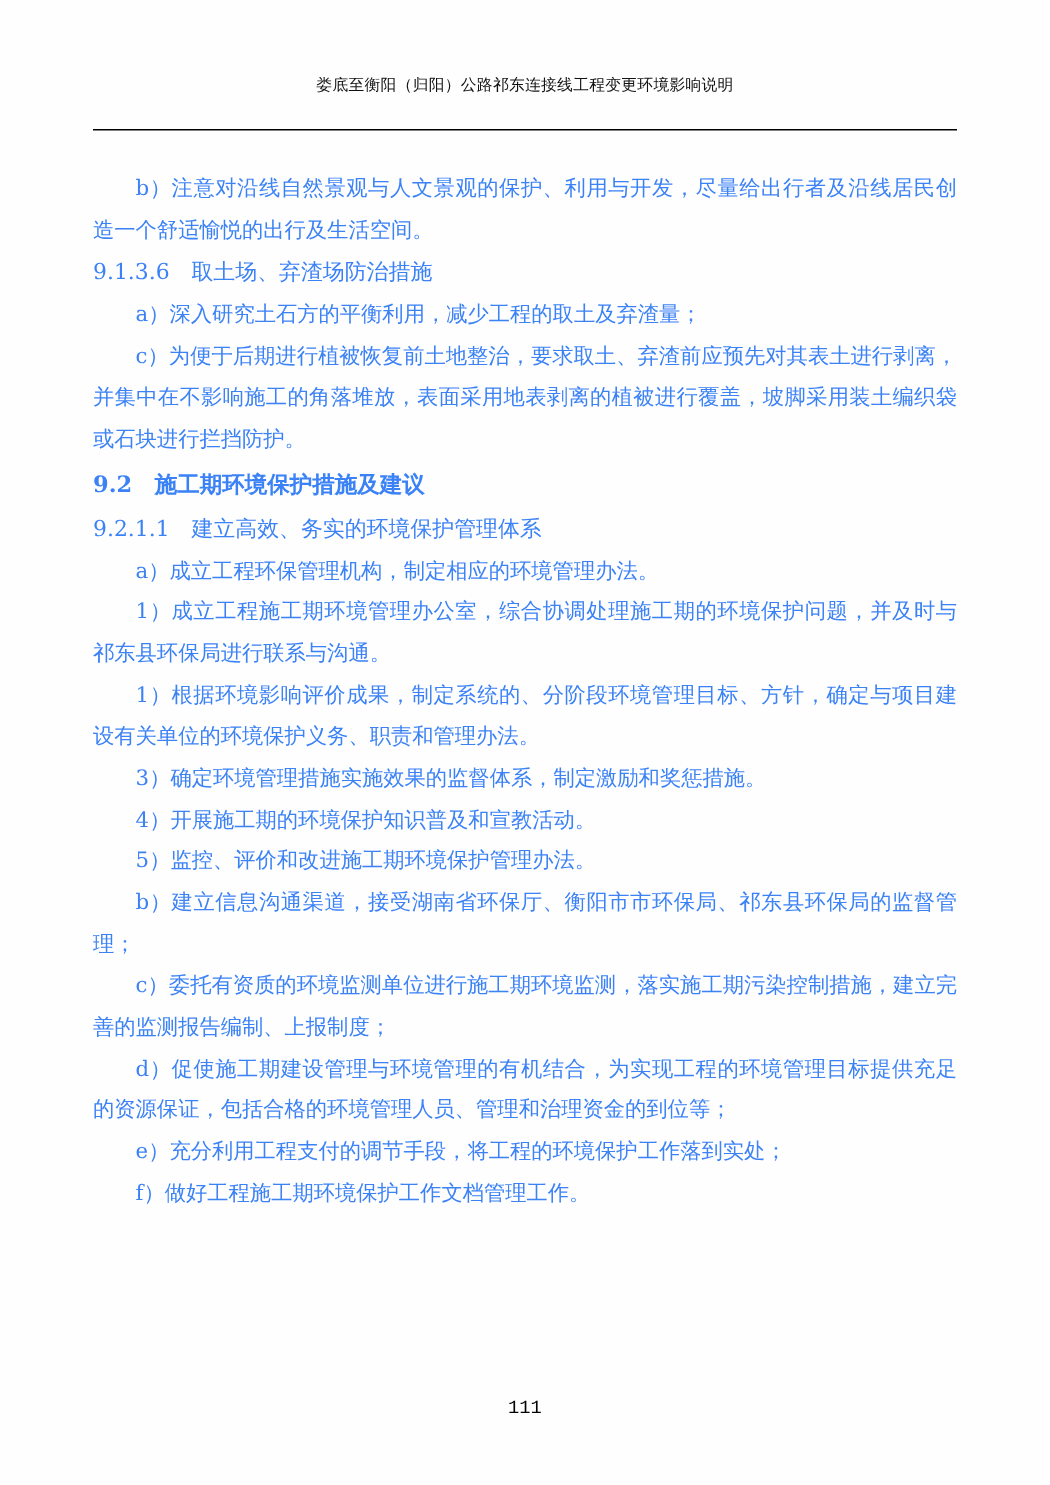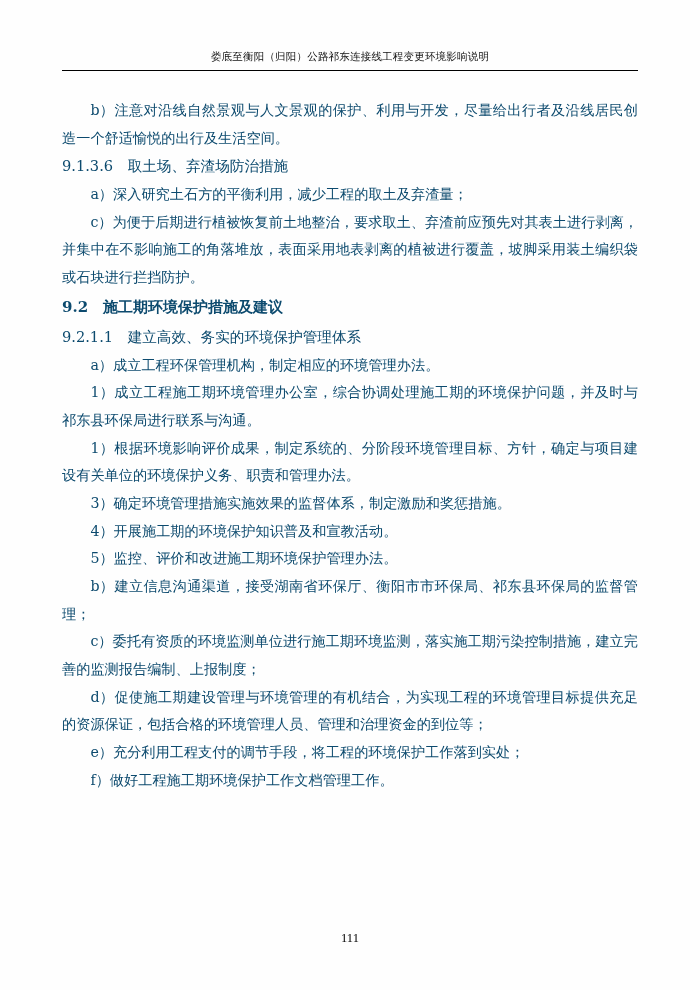--- a/index.html
+++ b/index.html
@@ -20,31 +20,31 @@
     box-sizing: border-box;
     padding: 50px 62px 40px 62px;
     position: relative;
     background: #fefefe;
   }
   .header {
     text-align: center;
     font-size: 10.5px;
     letter-spacing: 0.2px;
     color: #111;
-    padding-bottom: 6px;
+    padding-bottom: 22px;
     border-bottom: 1px solid #000;
     margin-bottom: 26px;
     font-family: "DejaVu Serif", "Liberation Serif", serif;
   }
   .body-text {
     font-size: 14.2px;
     line-height: 1.95;
     text-align: justify;
     text-justify: inter-ideograph;
-    color: #0c4a6e;
+    color: #3b82f6;
   }
   p {
     margin: 0;
   }
   .indent2 {
     text-indent: 2em;
   }
   .heading {
     text-indent: 0;
     font-size: 14.6px;
@@ -64,21 +64,21 @@
     width: 1.1em;
   }
   .footer {
     position: absolute;
     bottom: 44px;
     left: 0;
     width: 700px;
     text-align: center;
     font-size: 12.5px;
     color: #000;
-    font-family: Liberation Serif, serif;
+    font-family: Liberation Mono, monospace;
   }
 </style>
 </head>
 <body>
 
 <div class="page">
 
   <div class="header">娄底至衡阳（归阳）公路祁东连接线工程变更环境影响说明</div>
 
   <div class="body-text">

